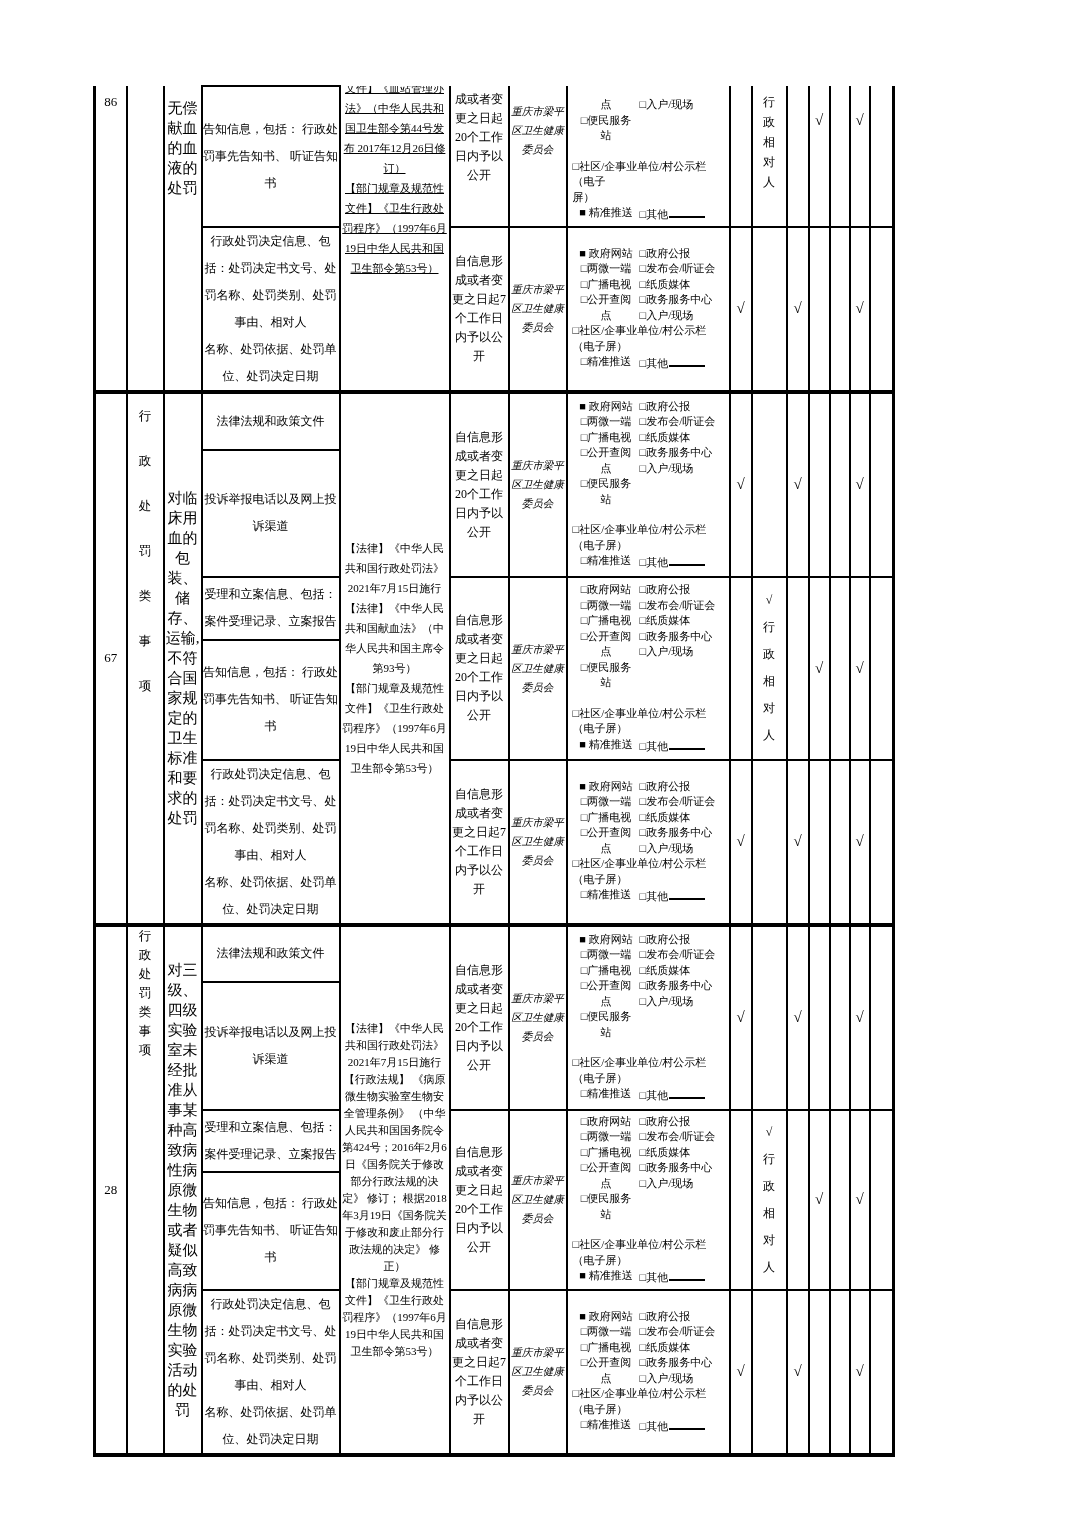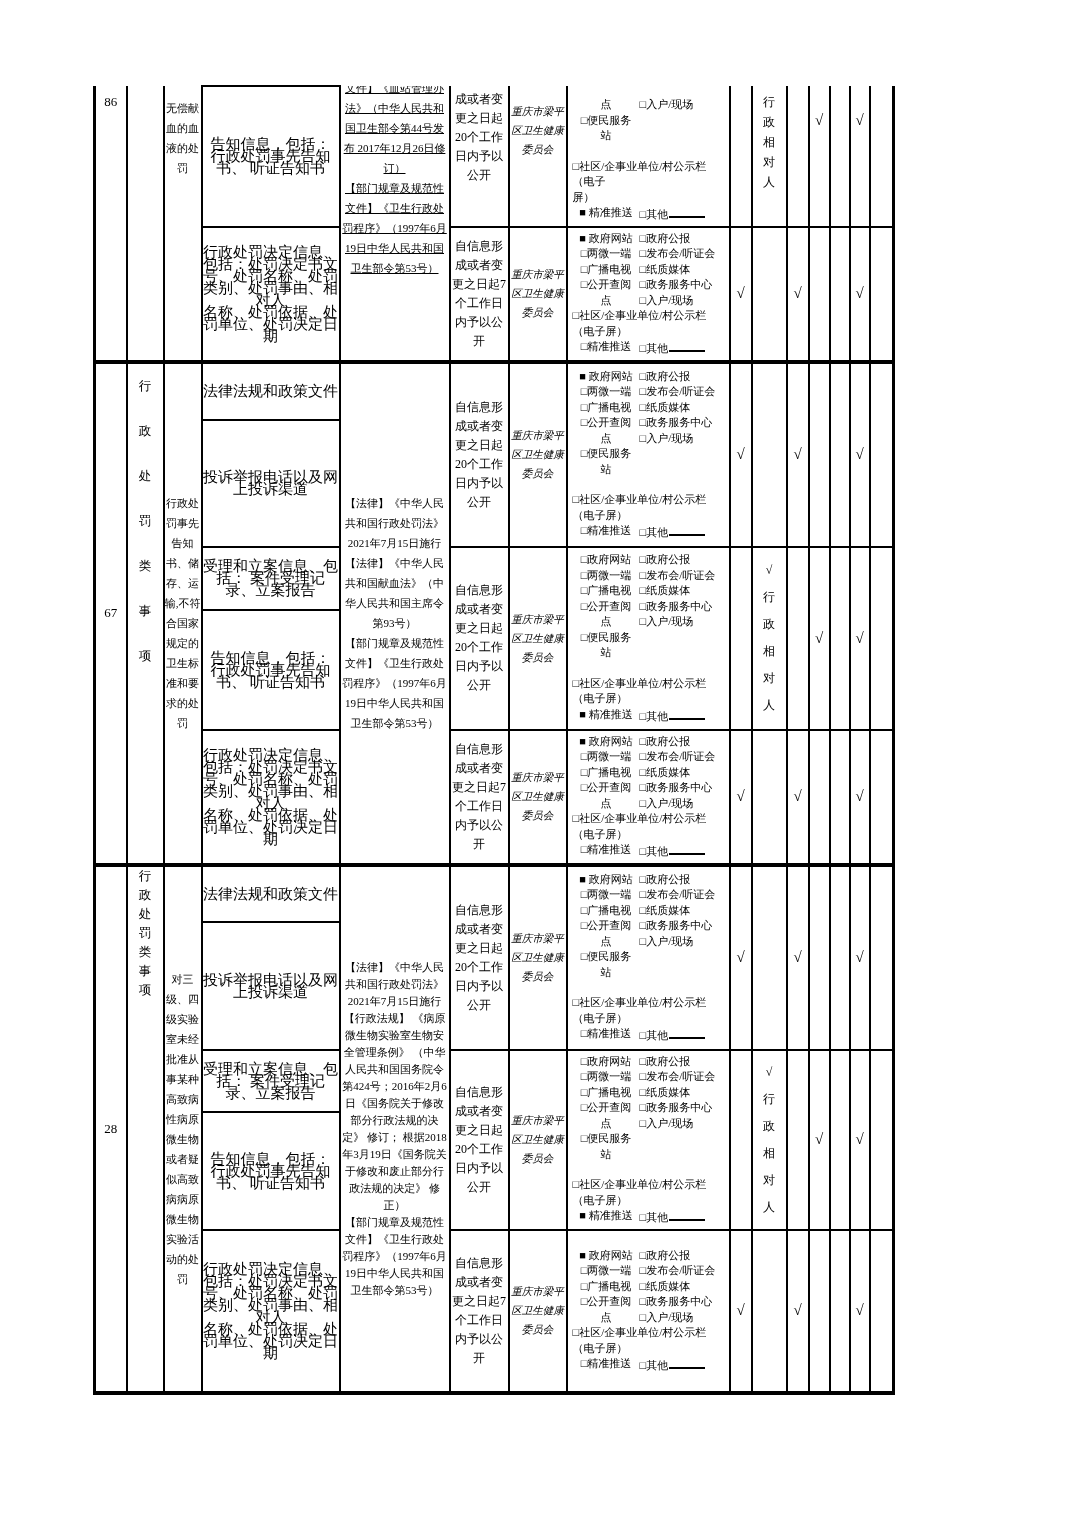--- a/index.html
+++ b/index.html
@@ -10,22 +10,22 @@
   table.grid td{border:2px solid #000;padding:0;vertical-align:middle;text-align:center;overflow:hidden;}
   td.nt{border-top:none !important;}
   tr.bt3 td{border-top:4px solid #000;}
   td.thickL{border-left:3px solid #000;}
   .vt{vertical-align:top !important;}
   .pt4{padding-top:4px !important;}  .pt6{padding-top:6px !important;}
   .pt8{padding-top:8px !important;}  .pt12{padding-top:12px !important;}
   .pt16{padding-top:16px !important;} .pt26{padding-top:26px !important;}
   .num{font-size:13px;}
   .vstack span{display:block;font-size:12.5px;}
-  .subj{font-size:11px;line-height:20px;padding:0 1px;}
-  .item{font-size:15px;line-height:12px;white-space:pre-line;padding:0 1px;}
+  .subj{font-size:15px;line-height:20px;padding:0 1px;}
+  .item{font-size:12px;line-height:27px;white-space:pre-line;padding:0 1px;}
   .legal{font-size:11px;text-align:left;white-space:pre-line;padding:2px 3px;}
   .cliphost{overflow:hidden;text-decoration:underline;}
   .timing{font-size:12px;line-height:19px;padding:0 1px;}
   .org{font-size:10.5px;line-height:19px;padding:0 1px;font-style:italic;}
   .chan{text-align:left;}
   .ch{font-size:11px;padding:3px 1px 3px 5px;}
   .ch-line{display:flex;line-height:15.5px;white-space:nowrap;}
   .ch-l{flex:0 0 67px;}
   .ch-gap{height:15px;}
   .ch-u{display:inline-block;width:36px;border-bottom:2px solid #000;height:11px;margin-left:1px;}
@@ -162,21 +162,21 @@
               <div class="vstack" style="line-height:45px">
                 <span>行</span>
                 <span>政</span>
                 <span>处</span>
                 <span>罚</span>
                 <span>类</span>
                 <span>事</span>
                 <span>项</span>
               </div>
             </td>
-            <td rowspan="5" class="subj">行政处罚事先告知书、储存、运输,不符合国家规定的卫生标准和要求的处罚</td>
+            <td rowspan="5" class="subj">对临床用血的包装、储存、运输,不符合国家规定的卫生标准和要求的处罚</td>
             <td class="item">法律法规和政策文件</td>
             <td rowspan="5" class="legal" style="line-height:20px">【法律】《中华人民共和国行政处罚法》2021年7月15日施行
 【法律】《中华人民共和国献血法》（中华人民共和国主席令第93号）
 【部门规章及规范性文件】《卫生行政处罚程序》（1997年6月19日中华人民共和国卫生部令第53号）</td>
             <td rowspan="2" class="timing">自信息形成或者变更之日起20个工作日内予以公开</td>
             <td rowspan="2" class="org">重庆市梁平区卫生健康委员会</td>
             <td rowspan="2" class="chan">
               <div class="ch">
                 <div class="ch-line">
                   <span class="ch-l">■ 政府网站</span>

